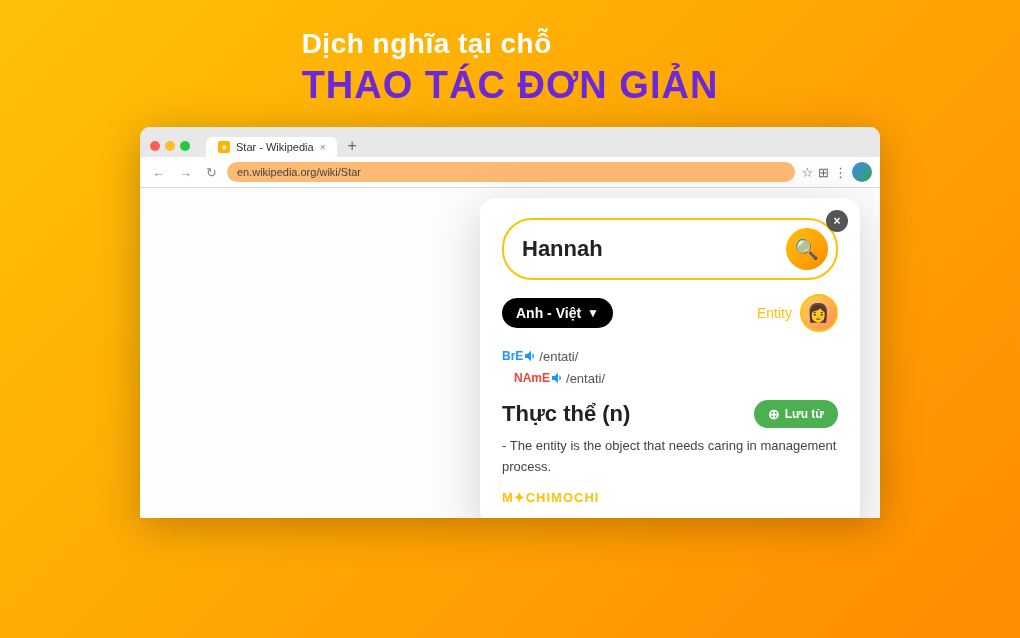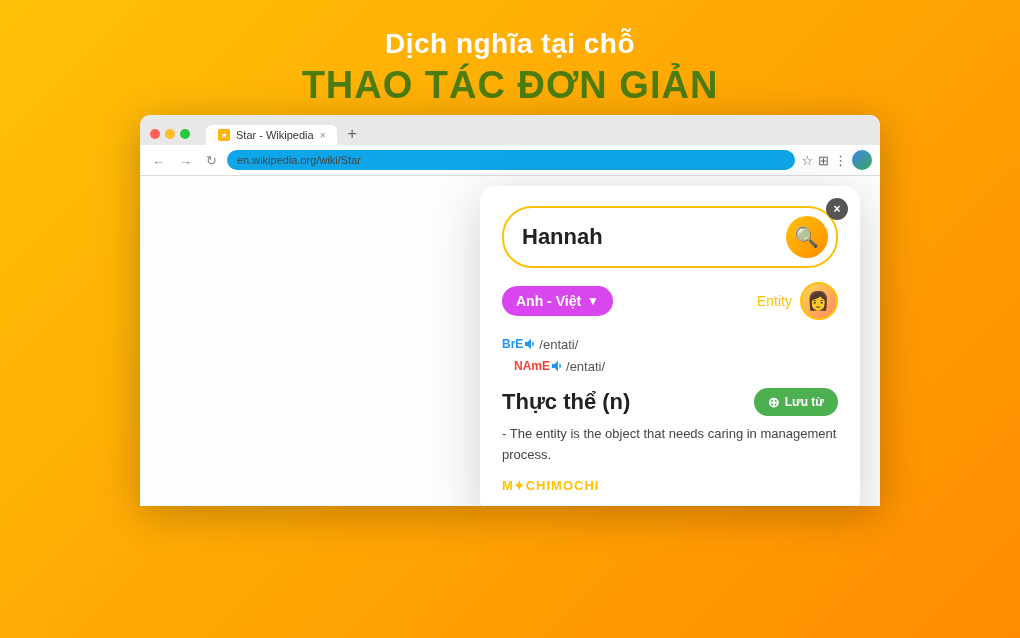--- a/index.html
+++ b/index.html
@@ -10,37 +10,36 @@
       overflow: hidden;
       font-family: -apple-system, BlinkMacSystemFont, 'Segoe UI', sans-serif;
       background: linear-gradient(135deg, #FFC107 0%, #FF8C00 100%);
       display: flex;
       flex-direction: column;
       align-items: center;
     }
 
     
     .hero-text {
-      text-align: center;
       margin-top: 28px;
-      margin-bottom: 8px;
+      margin-bottom: 20px;
     }
 
     .hero-subtitle {
       font-size: 28px;
       font-weight: 600;
       color: #fff;
       letter-spacing: 0.5px;
       margin-bottom: 4px;
     }
 
     .hero-title {
       font-size: 38px;
       font-weight: 900;
-      color: #4d7c0f;
+      color: #6d28d9;
       letter-spacing: 1px;
       text-transform: uppercase;
     }
 
     
     .browser-container {
       position: relative;
       width: 740px;
       margin: 0 auto;
     }
@@ -138,21 +137,21 @@
     .nav-btn {
       font-size: 13px;
       color: #888;
       cursor: pointer;
       padding: 2px 4px;
       border-radius: 3px;
     }
 
     .nav-url-bar {
       flex: 1;
-      background: #0ea5e9;
+      background: #fdba74;
       border-radius: 12px;
       padding: 4px 10px;
       font-size: 11px;
       color: #444;
     }
 
     .nav-icons {
       display: flex;
       align-items: center;
       gap: 5px;
@@ -244,21 +243,21 @@
 
     
     .lang-row {
       display: flex;
       align-items: center;
       justify-content: space-between;
       margin-bottom: 16px;
     }
 
     .lang-selector {
-      background: #d946ef;
+      background: #000000;
       border-radius: 20px;
       padding: 7px 14px;
       font-size: 14px;
       font-weight: 600;
       color: #fff;
       display: flex;
       align-items: center;
       gap: 6px;
       cursor: pointer;
     }

